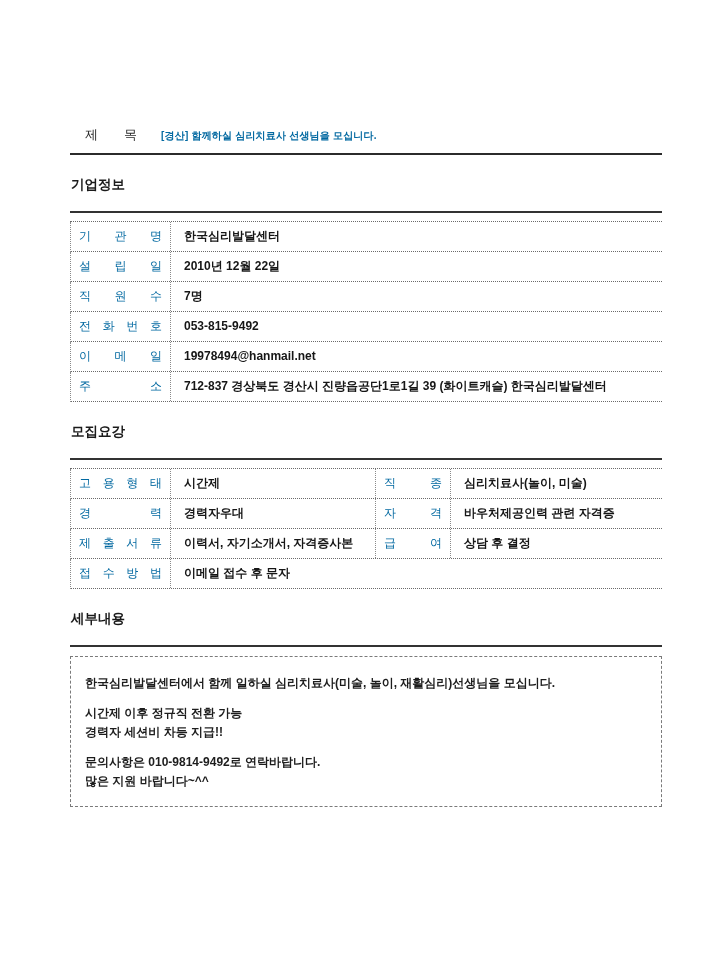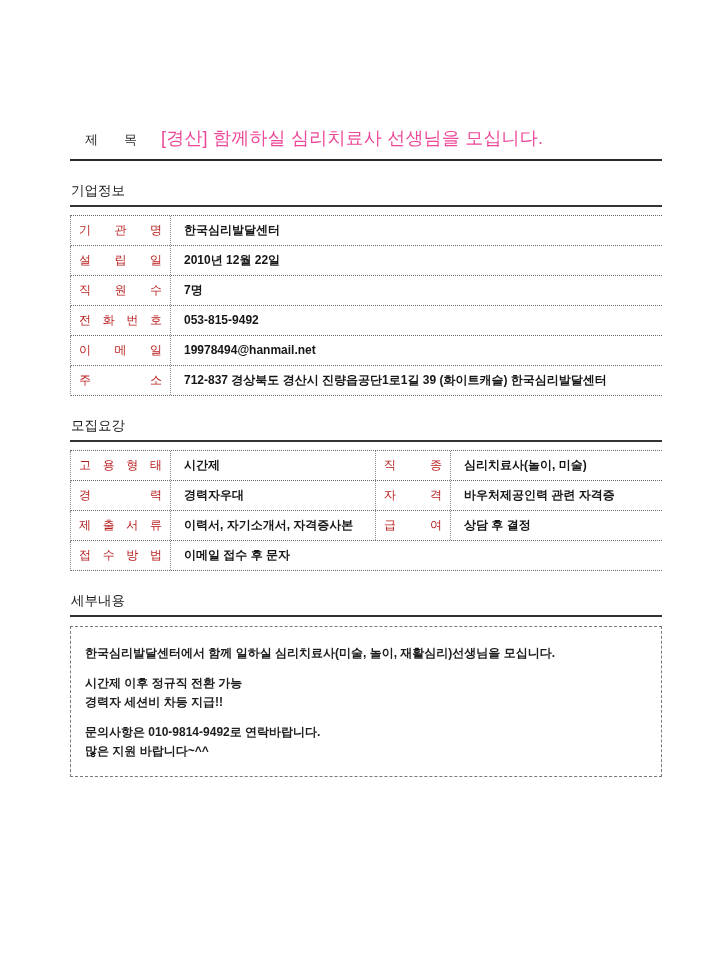--- a/index.html
+++ b/index.html
@@ -31,32 +31,32 @@
   .title-label {
     flex: none;
     width: 52px;
     margin-right: 24px;
     font-size: 13px;
     color: #2a2a2a;
     text-align: justify;
     text-align-last: justify;
   }
   .title-text {
-    font-size: 18px;
-    font-weight: 400;
+    font-size: 10px;
+    font-weight: 700;
     letter-spacing: 0.2px;
-    color: #ec4899;
+    color: #0369a1;
   }
 
   
   .section-heading {
     margin-top: 21px;
-    padding: 0 0 5px 1px;
+    padding: 0 0 17px 1px;
     font-size: 13.5px;
-    font-weight: 400;
+    font-weight: 700;
     color: #1a1a1a;
     border-bottom: 2px solid #333333;
   }
   .section-heading.tight { }
 
   
   .info-table {
     margin-top: 8px;
     border-top: 1px dotted #6a6a6a;
   }
@@ -68,21 +68,21 @@
     font-size: 12px;
     min-height: 29px;
   }
   .cell { padding: 7px 8px; line-height: 15px; }
   .label {
     flex: none;
     width: 100px;
     align-self: stretch;
     display: flex; flex-direction: column; justify-content: flex-end;
     border-right: 1px dotted #8a8a8a;
-    color: #b91c1c;
+    color: #0369a1;
   }
   .label > span {
     display: block;
     text-align: justify;
     text-align-last: justify;
   }
   .value {
     flex: 1;
     font-weight: 700;
     color: #161616;

